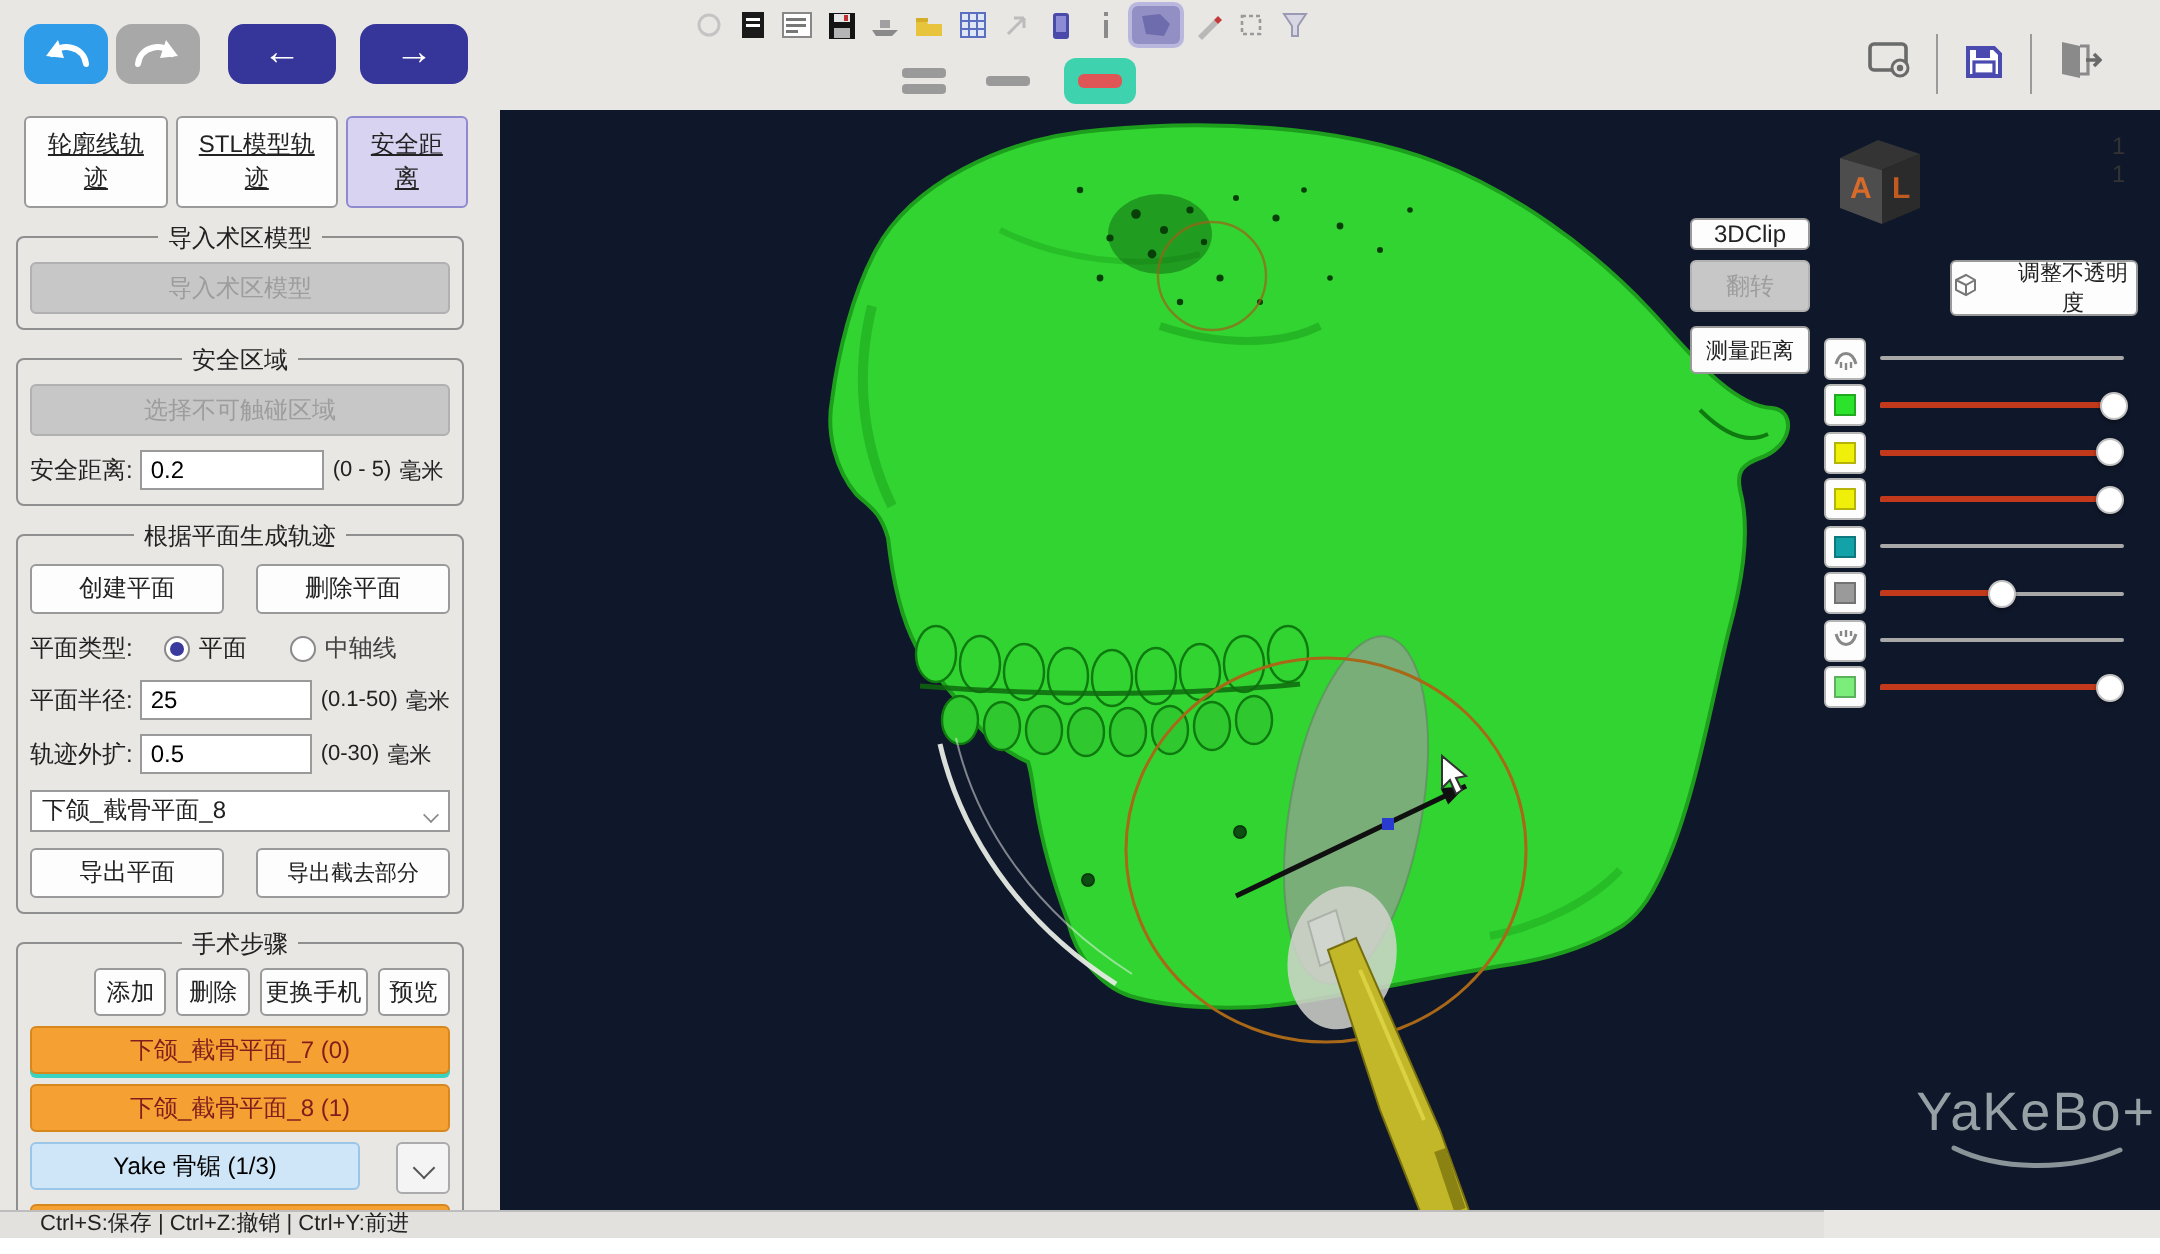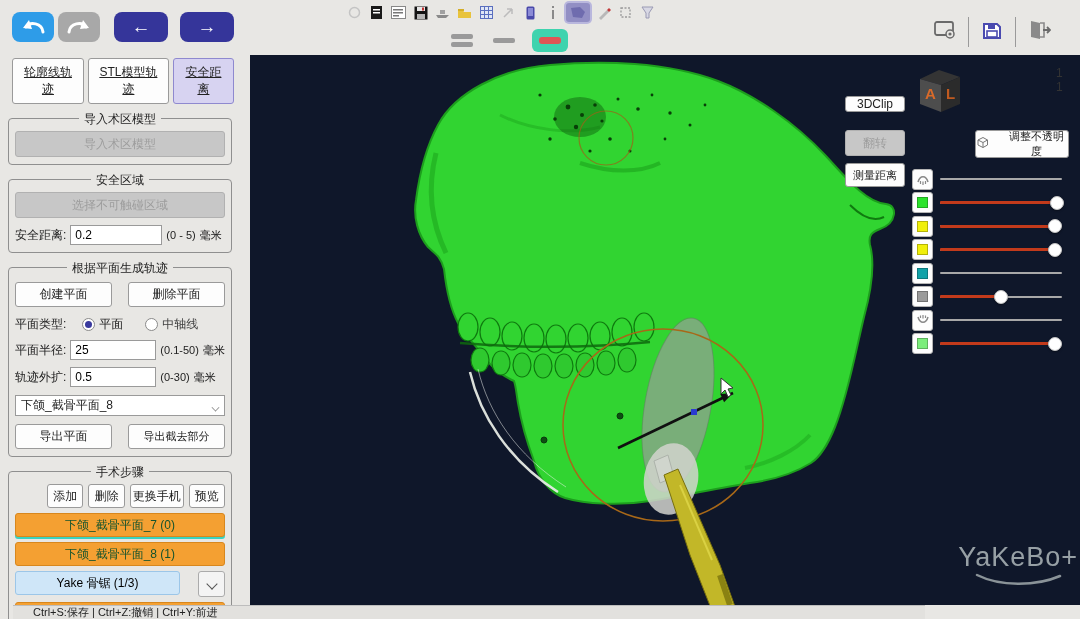--- a/index.html
+++ b/index.html
@@ -53,21 +53,21 @@
   .radio.on::after { content:""; width:7px; height:7px; border-radius:50%; background:#3a3a9e; }
   .half-row { display:flex; gap:16px; margin-top:8px; }
   .half { flex:1; height:25px; font-size:12px; }
   .dropdown { position:relative; margin-top:8px; height:21px; border:1px solid #9a9a9a;
     background:#fff; font-size:12px; display:flex; align-items:center; padding-left:5px;
     cursor:pointer; color:#222; }
   .dd-arrow { position:absolute; right:5px; top:8px; width:7px; height:7px;
     border-right:1.5px solid #888; border-bottom:1.5px solid #888; transform:rotate(45deg) scale(.8); }
   .steps-btns { display:flex; gap:5px;padding-left:32px; }
   .step-item { position:relative; height:24px; border-radius:3px; font-size:12px; display:flex;
-    align-items:center; justify-content:center; margin-top:5px; cursor:pointer; color:#14532d; }
+    align-items:center; justify-content:center; margin-top:5px; cursor:pointer; color:#7f1d1d; }
   .step-plane { background:#f4a032; border:1px solid #d8871d; }
   .step-active-row { display:flex; gap:18px; margin-top:5px; }
   .step-active { flex:1; height:24px; background:#cfe6f8; border:1px solid #9cc6e8; border-radius:3px;
     font-size:12px; display:flex; align-items:center; justify-content:center; cursor:pointer; }
   .chev-btn { width:27px; height:26px; border:1px solid #ababab; background:#f4f4f4; border-radius:3px;
     cursor:pointer; position:relative; }
   .chev-btn::after { content:""; position:absolute; left:9px; top:8px; width:7px; height:7px;
     border-right:1.6px solid #555; border-bottom:1.6px solid #555; transform:rotate(45deg); }
   .teal-edge { box-shadow:0 2px 0 #3ad2c0; }
 
@@ -88,21 +88,21 @@
   .counter { position:absolute; left:1056px; top:66px; font-size:12px; color:#333; line-height:14px;
     text-align:right; }
 
   
   #viewport { position:absolute; left:250px; top:55px; width:846px; height:550px; background:#0f172a; }
   #scene { position:absolute; left:0; top:0; }
   #logo { position:absolute; right:18px; bottom:14px; color:#97a0a5; text-align:center; }
   #logo .word { font-size:27px; letter-spacing:1px; }
 
   
-  #statusbar { position:absolute; left:13px; top:605px; width:912px; height:14px; background:#e2e1de;
+  #statusbar { position:absolute; left:0; top:605px; width:912px; height:14px; background:#e2e1de;
     border-top:1px solid #bdbdbd; font-size:11px; color:#222; padding-left:20px; line-height:13px; }
   #bottom-strip { position:absolute; left:0; top:619px; width:1080px; height:8px; background:#fff; }
 </style>
 </head>
 <body>
 
 <div id="topbar">
   <button class="hist-btn" style="left:12px;background:#2e9ce8">
     <span>
       <svg width="28" height="20" viewBox="0 0 28 20">
@@ -429,21 +429,21 @@
 
   <div id="logo">
     <div class="word">YaKeBo+</div>
     <svg width="95" height="14">
       <path d="M6 2 C30 14 66 13 89 3" stroke="#8a9398" stroke-width="2.5" fill="none" stroke-linecap="round"></path>
     </svg>
   </div>
 </div>
 
 <div>
-  <button class="rp-btn" style="left:845px;top:96px;width:60px;height:16px">3DClip</button>
+  <button class="rp-btn" style="left:845px;top:109px;width:60px;height:16px">3DClip</button>
   <button class="rp-btn btn disabled" style="left:845px;top:130px;width:60px;height:26px;position:absolute">翻转</button>
   <button class="rp-btn" style="left:845px;top:163px;width:60px;height:24px;font-size:11px">测量距离</button>
 
   <div class="abs" style="left:912px;top:66px">
     <svg width="54" height="50" viewBox="0 0 54 50">
       <polygon points="8,13 27,4 48,11 29,19" fill="#343434"></polygon>
       <polygon points="8,13 29,19 29,46 8,38" fill="#4d4d4d"></polygon>
       <polygon points="29,19 48,11 48,38 29,46" fill="#2b2b2b"></polygon>
       <text x="13" y="33" font-size="15" font-weight="bold" fill="#d86a2a">A</text>
       <text x="34" y="33" font-size="15" font-weight="bold" fill="#c05a20">L</text>

